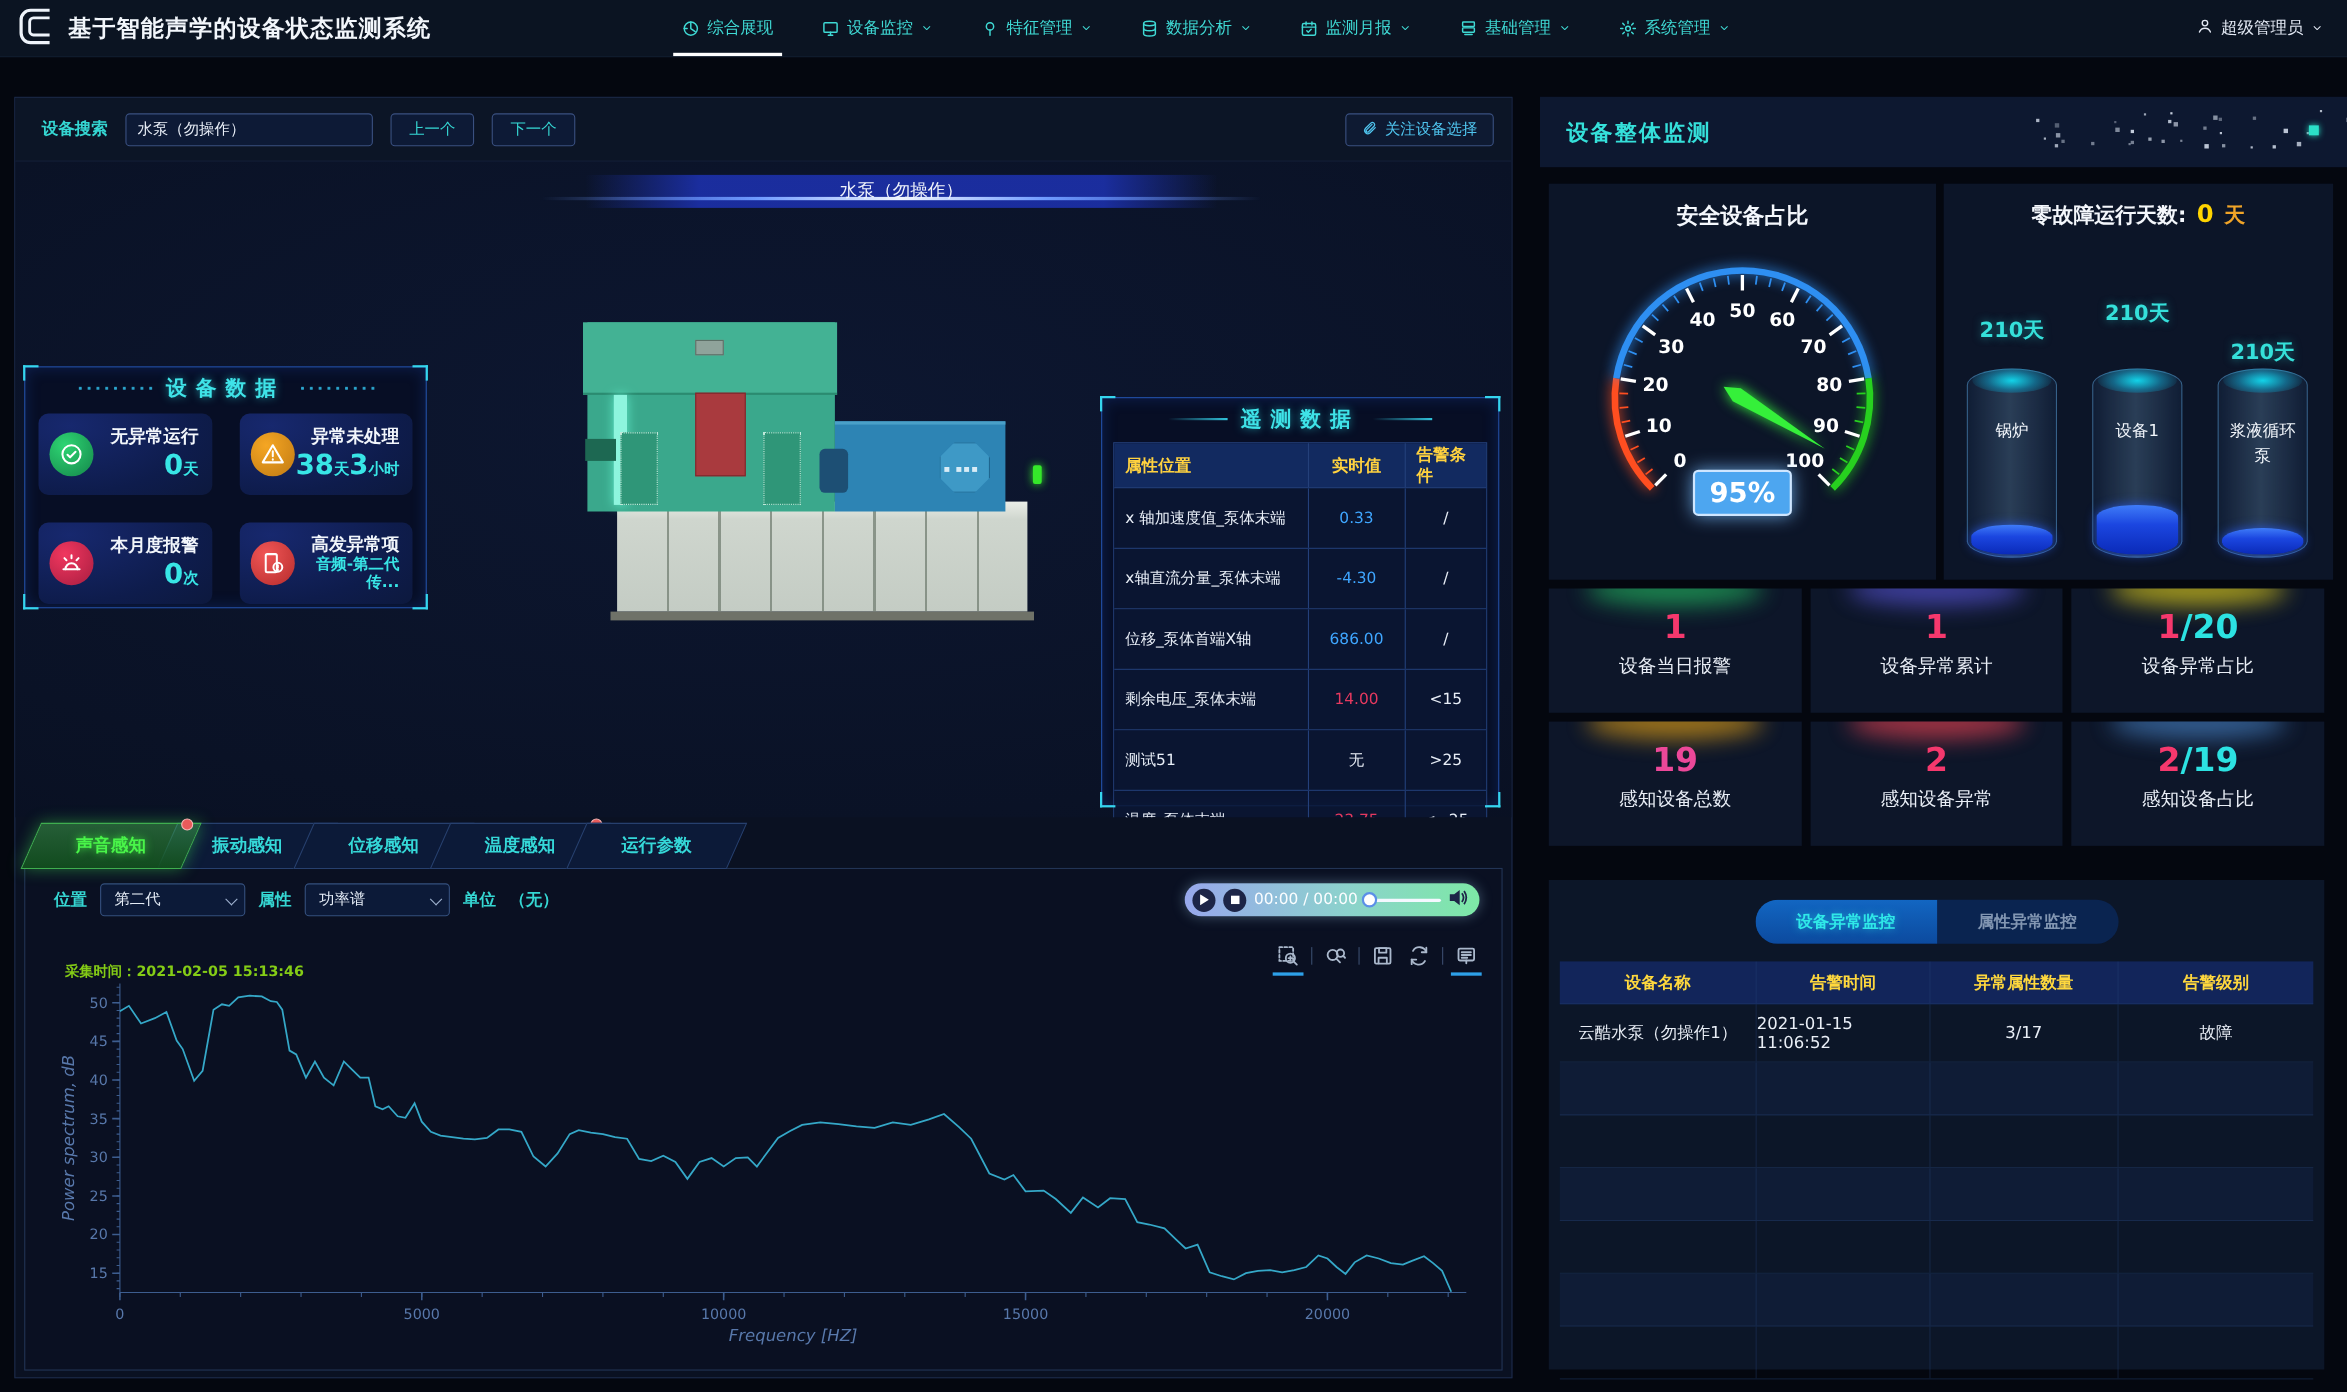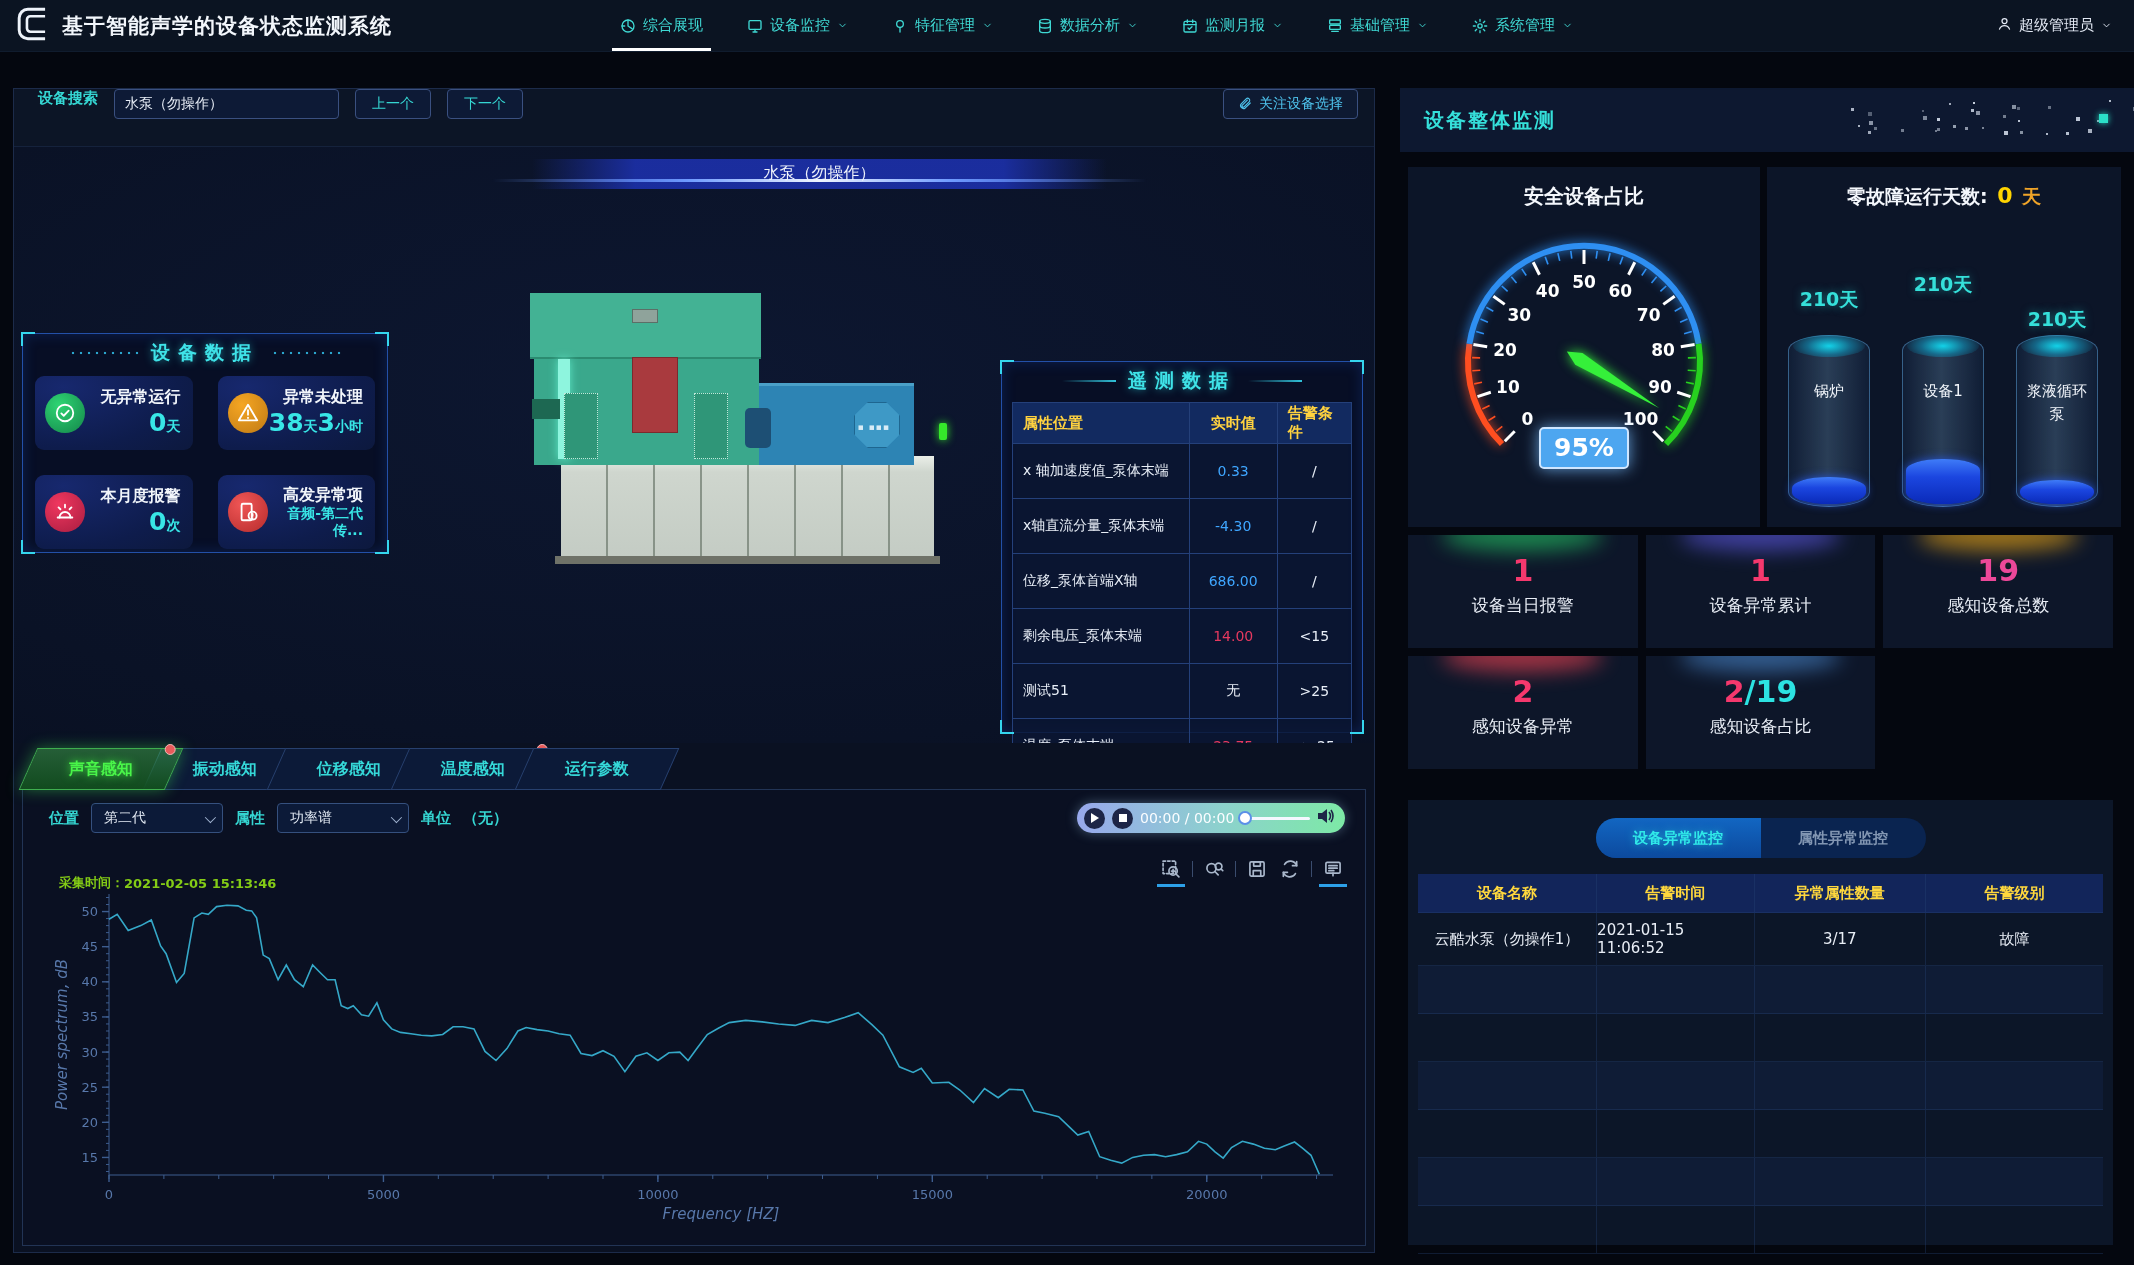--- a/index.html
+++ b/index.html
@@ -17,21 +17,21 @@
   .nav-item .ic { display:flex; }
   .nav-item.active::after { content:''; position:absolute; left:-8px; right:-8px; bottom:0; height:3px; background:#ffffff; }
   .nav-user { display:flex; align-items:center; gap:7px; color:#e3e9f4; font-size:15px; padding-right:22px; }
 
   
   .left-panel { position:absolute; left:13px; top:88px; width:1362px; height:1165px;
                 background:#0a1122; border:1px solid #1c2b4a; }
   .right-panel { position:absolute; left:1400px; top:88px; width:721px; height:1165px; }
 
   
-  .search-row { position:relative; height:58px; display:flex; gap:16px; padding:0 16px 0 24px;
+  .search-row { position:relative; height:58px; display:flex; align-items:center; gap:16px; padding:0 16px 0 24px;
                 background:#0c1526; border-bottom:1px solid #15223c; }
   .lbl-cyan { color:#35d6d2; font-size:15px; font-weight:bold; }
   .search-input { width:225px; height:30px; background:#0d1a36; border:1px solid #3a5080; border-radius:4px;
                   color:#e8eef7; font-size:14px; padding:0 10px; font-family:inherit; }
   .nav-btn { height:30px; padding:0 16px; background:#0d1a36; border:1px solid #3a5080; border-radius:4px;
              color:#35d6d2; font-size:14px; cursor:pointer; font-family:inherit; }
   .focus-btn { margin-left:auto; height:30px; padding:0 14px; display:flex; align-items:center; gap:7px;
                background:rgba(18,35,70,.4); border:1px solid #3a5080; border-radius:4px; color:#4fc4ee; font-size:14px; cursor:pointer; font-family:inherit; }
 
   
@@ -795,20 +795,25 @@
           <div class="stat-glow" style="background: rgb(31, 158, 87);"></div>
           <div class="stat-val"><span style="color:#f5386d">1</span></div>
           <div class="stat-lbl">设备当日报警</div>
         </div>
         <div class="stat-card">
           <div class="stat-glow" style="background: rgb(75, 73, 184);"></div>
           <div class="stat-val"><span style="color:#f5386d">1</span></div>
           <div class="stat-lbl">设备异常累计</div>
         </div>
         <div class="stat-card">
+          <div class="stat-glow" style="background: rgb(194, 180, 28);"></div>
+          <div class="stat-val"><span style="color:#f5386d">1</span><span class="v2">/20</span></div>
+          <div class="stat-lbl">设备异常占比</div>
+        </div>
+        <div class="stat-card">
           <div class="stat-glow" style="background: rgb(192, 138, 24);"></div>
           <div class="stat-val"><span style="color:#ec4899">19</span></div>
           <div class="stat-lbl">感知设备总数</div>
         </div>
         <div class="stat-card">
           <div class="stat-glow" style="background: rgb(194, 58, 74);"></div>
           <div class="stat-val"><span style="color:#f5386d">2</span></div>
           <div class="stat-lbl">感知设备异常</div>
         </div>
         <div class="stat-card">

